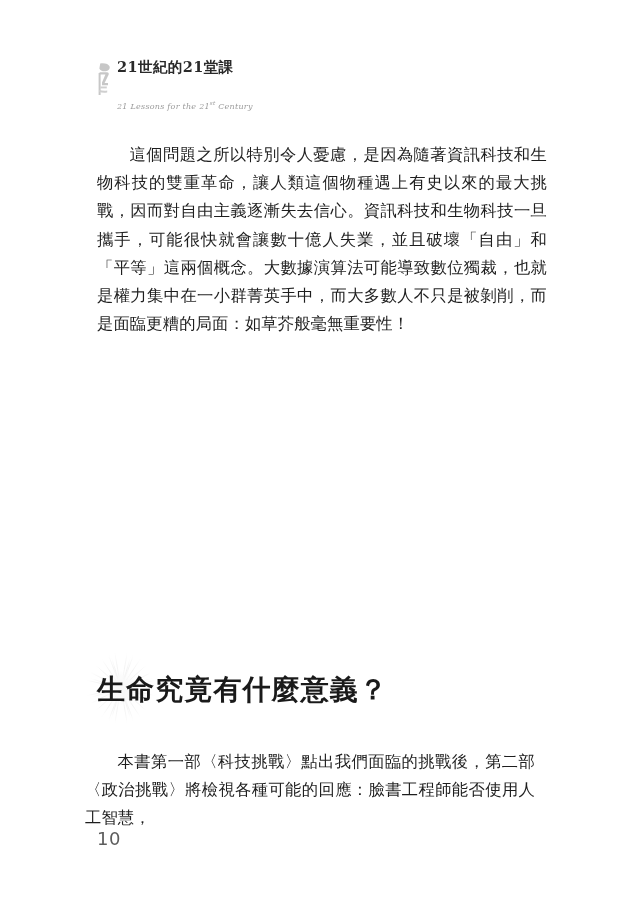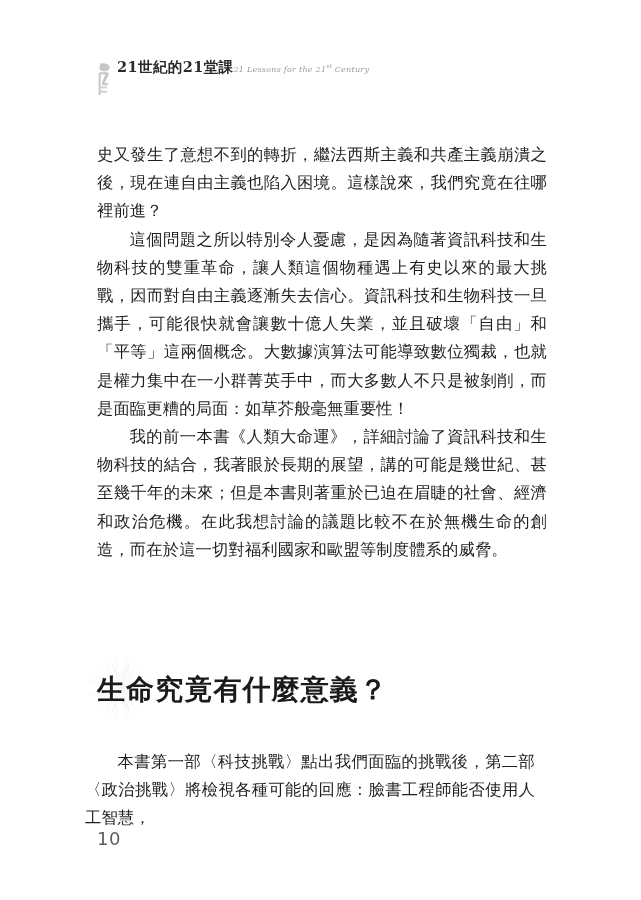--- a/index.html
+++ b/index.html
@@ -33,21 +33,23 @@
   }
   .header-mark {
     width: 15px;
     height: 34px;
     flex: 0 0 auto;
     margin-top: 2px;
     opacity: 0.55;
   }
   .header-text-wrap {
     display: flex;
+    flex-direction: column;
     line-height: 1;
+    gap: 22px;
   }
   .header-title {
     font-family: "DejaVu Serif", "Liberation Serif", serif;
     font-size: 14.5px;
     font-weight: 700;
     color: #2a2a2a;
     letter-spacing: 0.4px;
     white-space: nowrap;
   }
   .header-subtitle {
@@ -147,23 +149,21 @@
       <path d="M3.4 24.5 L9.8 24.5 L9.8 26.4 L3.4 26.4 Z" fill="#a8a8a8"></path>
       <path d="M2.0 27.8 C4.6 28.6 7.4 28.9 10.2 28.5 L10.2 30.6 C7.2 31.1 4.4 30.8 2.0 30.0 Z" fill="#a8a8a8"></path>
     </svg>
     <div class="header-text-wrap">
       <div class="header-title">21世紀的21堂課</div>
       <div class="header-subtitle"><span>21 Lessons for the 21</span><sup>st</sup><span> Century</span></div>
     </div>
   </div>
 
   <div class="body-column">
-    <p class="para">史又發生了意想不到的轉折，繼法西斯主義和共產主義崩潰之後，現在連自由主義也陷入困境。這樣說來，我們究竟在往哪裡前進？</p>
     <p class="para indent">這個問題之所以特別令人憂慮，是因為隨著資訊科技和生物科技的雙重革命，讓人類這個物種遇上有史以來的最大挑戰，因而對自由主義逐漸失去信心。資訊科技和生物科技一旦攜手，可能很快就會讓數十億人失業，並且破壞「自由」和「平等」這兩個概念。大數據演算法可能導致數位獨裁，也就是權力集中在一小群菁英手中，而大多數人不只是被剝削，而是面臨更糟的局面：如草芥般毫無重要性！</p>
-    <p class="para indent">我的前一本書《人類大命運》，詳細討論了資訊科技和生物科技的結合，我著眼於長期的展望，講的可能是幾世紀、甚至幾千年的未來；但是本書則著重於已迫在眉睫的社會、經濟和政治危機。在此我想討論的議題比較不在於無機生命的創造，而在於這一切對福利國家和歐盟等制度體系的威脅。</p>
   </div>
 
   <div class="section-block">
     <svg class="section-ornament" viewBox="0 0 100 100">
       <defs>
         <radialGradient id="burstFade" cx="50%" cy="50%" r="50%">
           <stop offset="0%" stop-color="#8d8d8d" stop-opacity="0.42"></stop>
           <stop offset="55%" stop-color="#9d9d9d" stop-opacity="0.22"></stop>
           <stop offset="100%" stop-color="#ffffff" stop-opacity="0"></stop>
         </radialGradient>

